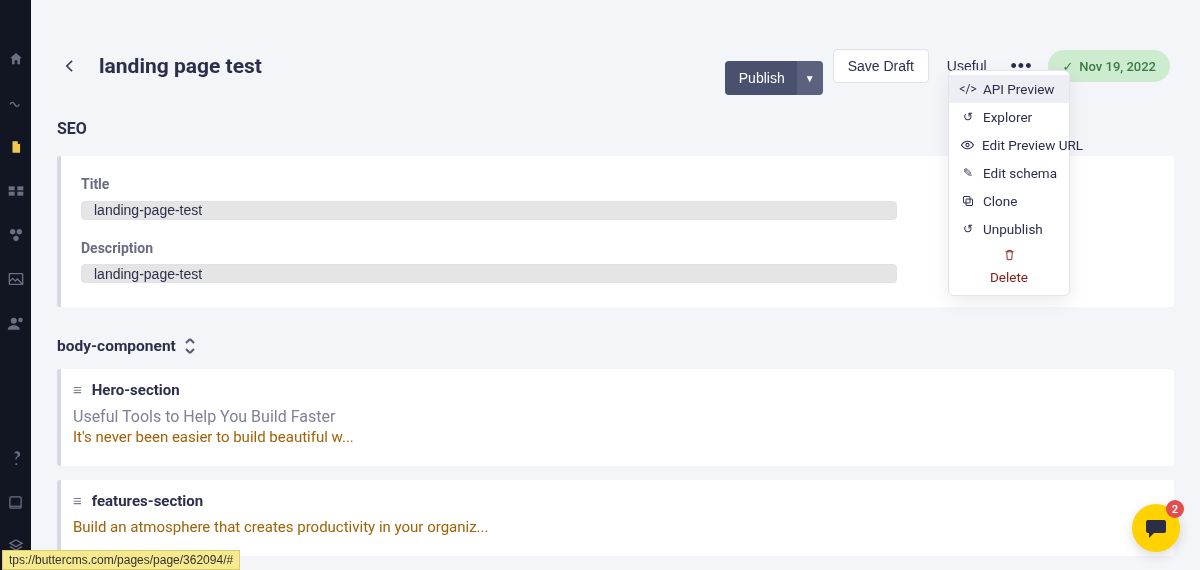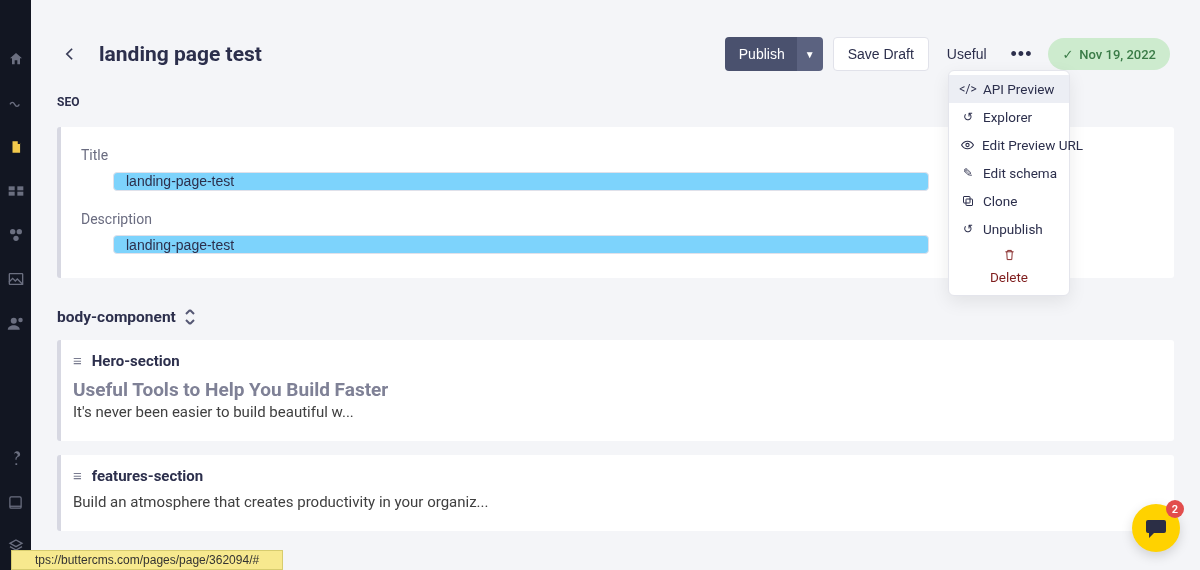--- a/index.html
+++ b/index.html
@@ -91,21 +91,21 @@
     width: 26px;
     display: inline-flex;
     align-items: center;
     justify-content: center;
     height: 34px;
     border-top-right-radius: 4px;
     border-bottom-right-radius: 4px;
     cursor: pointer;
     font-size: 10px;
   }
-  .publish-group { display: inline-flex; }
+  .publish-group { display: inline-flex; margin-top: 24px; }
   .btn-save {
     background: #fff;
     color: #2c2f4c;
     border: 1px solid #e1e2ea;
   }
   .btn-preview {
     color: #2c2f4c;
     padding: 0 8px;
   }
   .btn-more {
@@ -153,50 +153,49 @@
   }
   .dropdown .dd-item.highlighted { background: #eceef4; }
   .dropdown .dd-item.danger { color: #7f1d1d; flex-direction: column; }
   .dropdown .dd-icon { width: 14px; display: inline-flex; justify-content: center; font-size: 12px; color: inherit; }
 
   
   .content {
     padding: 0 26px 0 26px;
   }
   .section-label {
-    font-size: 12px;
+    font-size: 16px;
     font-weight: 700;
     color: #2c2f4c;
     margin: 14px 0 18px 0;
   }
   .panel {
     background: #fff;
     border-left: 4px solid #d7d8e2;
     border-radius: 3px;
     padding: 20px 20px 24px 20px;
     margin-bottom: 30px;
   }
   .field-label {
     font-size: 14px;
     color: #6a6c80;
     margin-bottom: 8px;
-    font-weight: 400;
+    font-weight: 700;
   }
   .text-input {
     width: 816px;
     max-width: 100%;
     height: 19px;
     border: 1px solid #e0e1ea;
     border-radius: 4px;
     padding: 0 12px;
     font-size: 14px;
     color: #2c2f4c;
-    background: #7dd3fc;
+    background: #e5e5e5;
     margin-bottom: 20px;
-    margin-left: 32px;
   }
   .field-row:last-child .text-input { margin-bottom: 0; }
 
   .body-component-header {
     display: flex;
     align-items: center;
     gap: 8px;
     font-size: 15.5px;
     font-weight: 700;
     color: #2c2f4c;
@@ -215,41 +214,41 @@
     display: flex;
     align-items: center;
     gap: 10px;
     font-size: 15px;
     font-weight: 700;
     color: #2c2f4c;
     margin-bottom: 8px;
   }
   .drag-icon { color: #7a7c90; font-size: 15px; cursor: grab; }
   .block-sub1 {
-    font-size: 19px;
+    font-size: 16px;
     color: #7f8196;
-    font-weight: 700;
+    font-weight: 400;
     margin-left: 0px;
   }
   .block-sub2 {
     font-size: 15px;
-    color: #404040;
+    color: #a16207;
     margin-left: 0px;
     margin-top: 2px;
   }
 
   
   .url-preview {
     position: absolute;
-    left: 11px; bottom: 0;
+    left: 2px; bottom: 0;
     background: #f7e98e;
     border: 1px solid #d7cc6e;
     color: #333;
     font-size: 12px;
-    padding: 2px 23px;
+    padding: 2px 6px;
     font-family: Arial, sans-serif;
     z-index: 30;
   }
 
   
   .chat-bubble {
     position: absolute;
     right: 20px;
     bottom: 18px;
     width: 48px; height: 48px;

